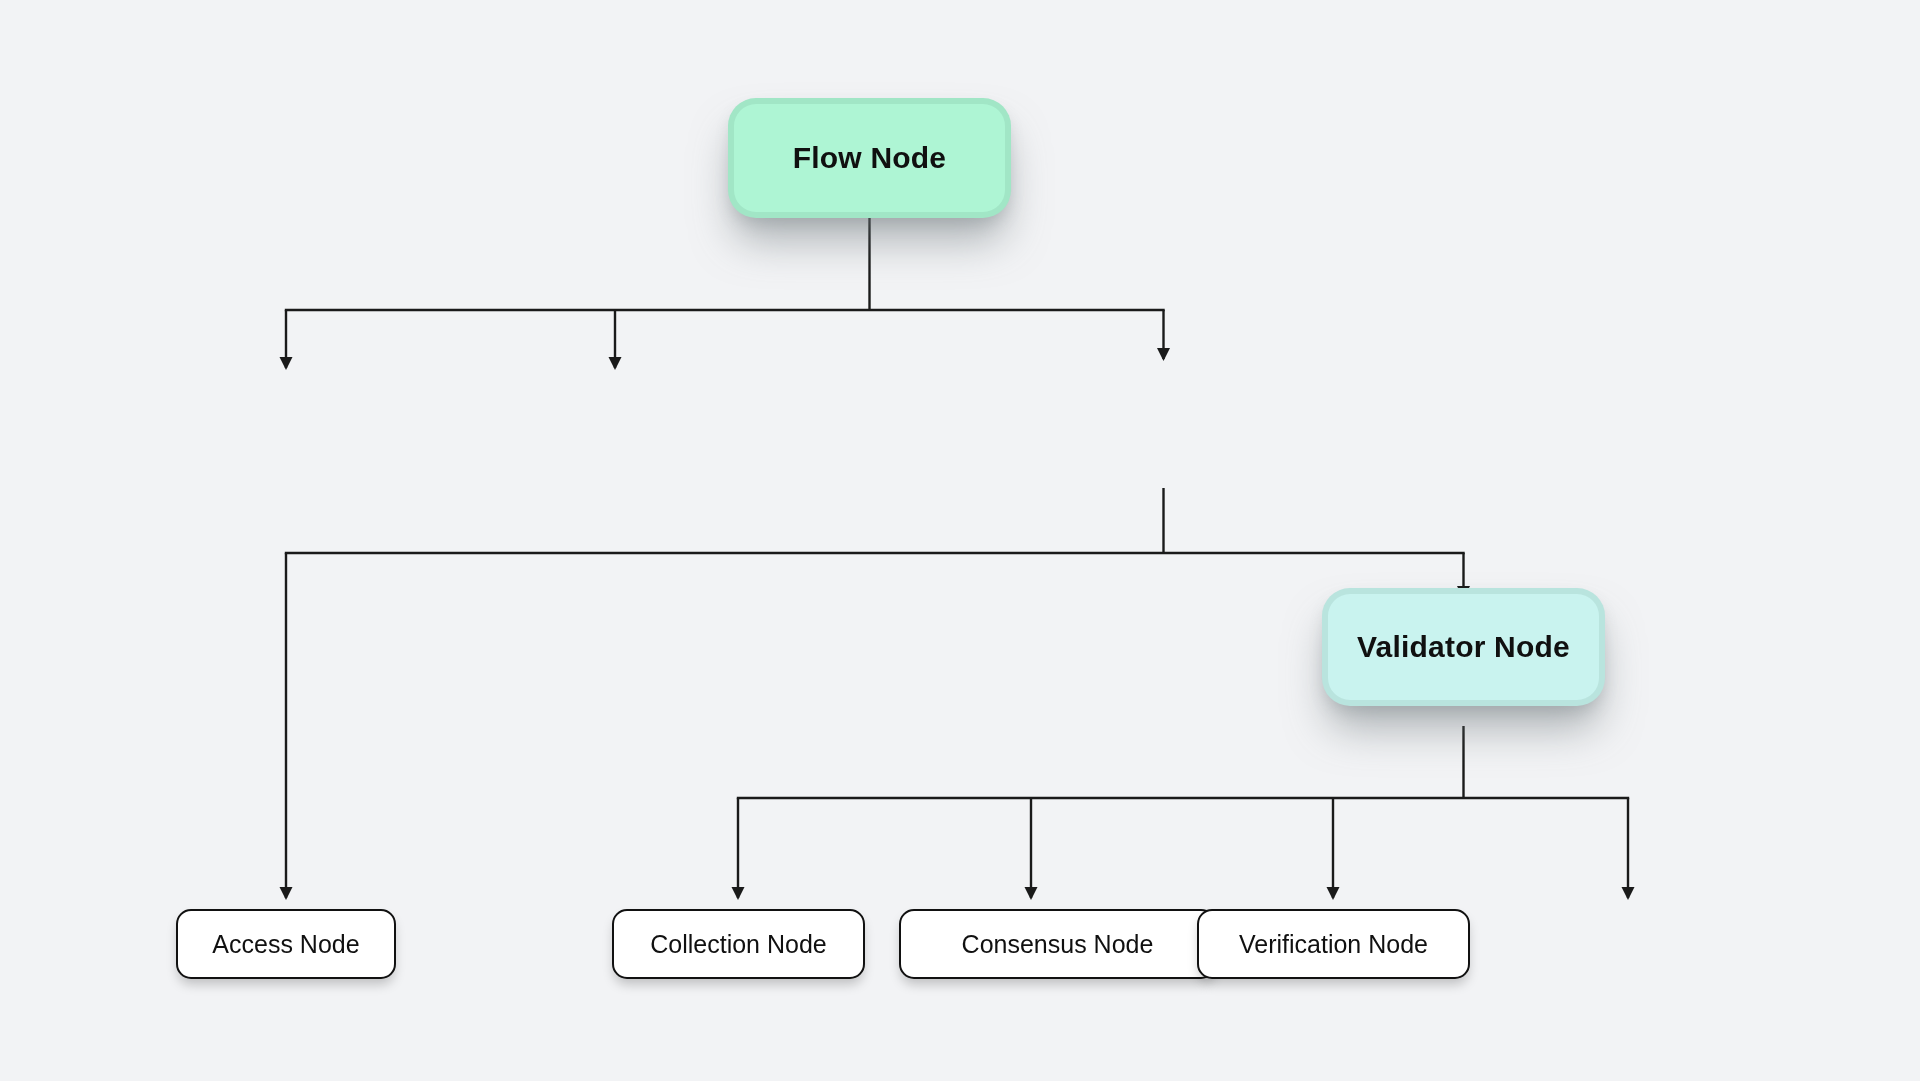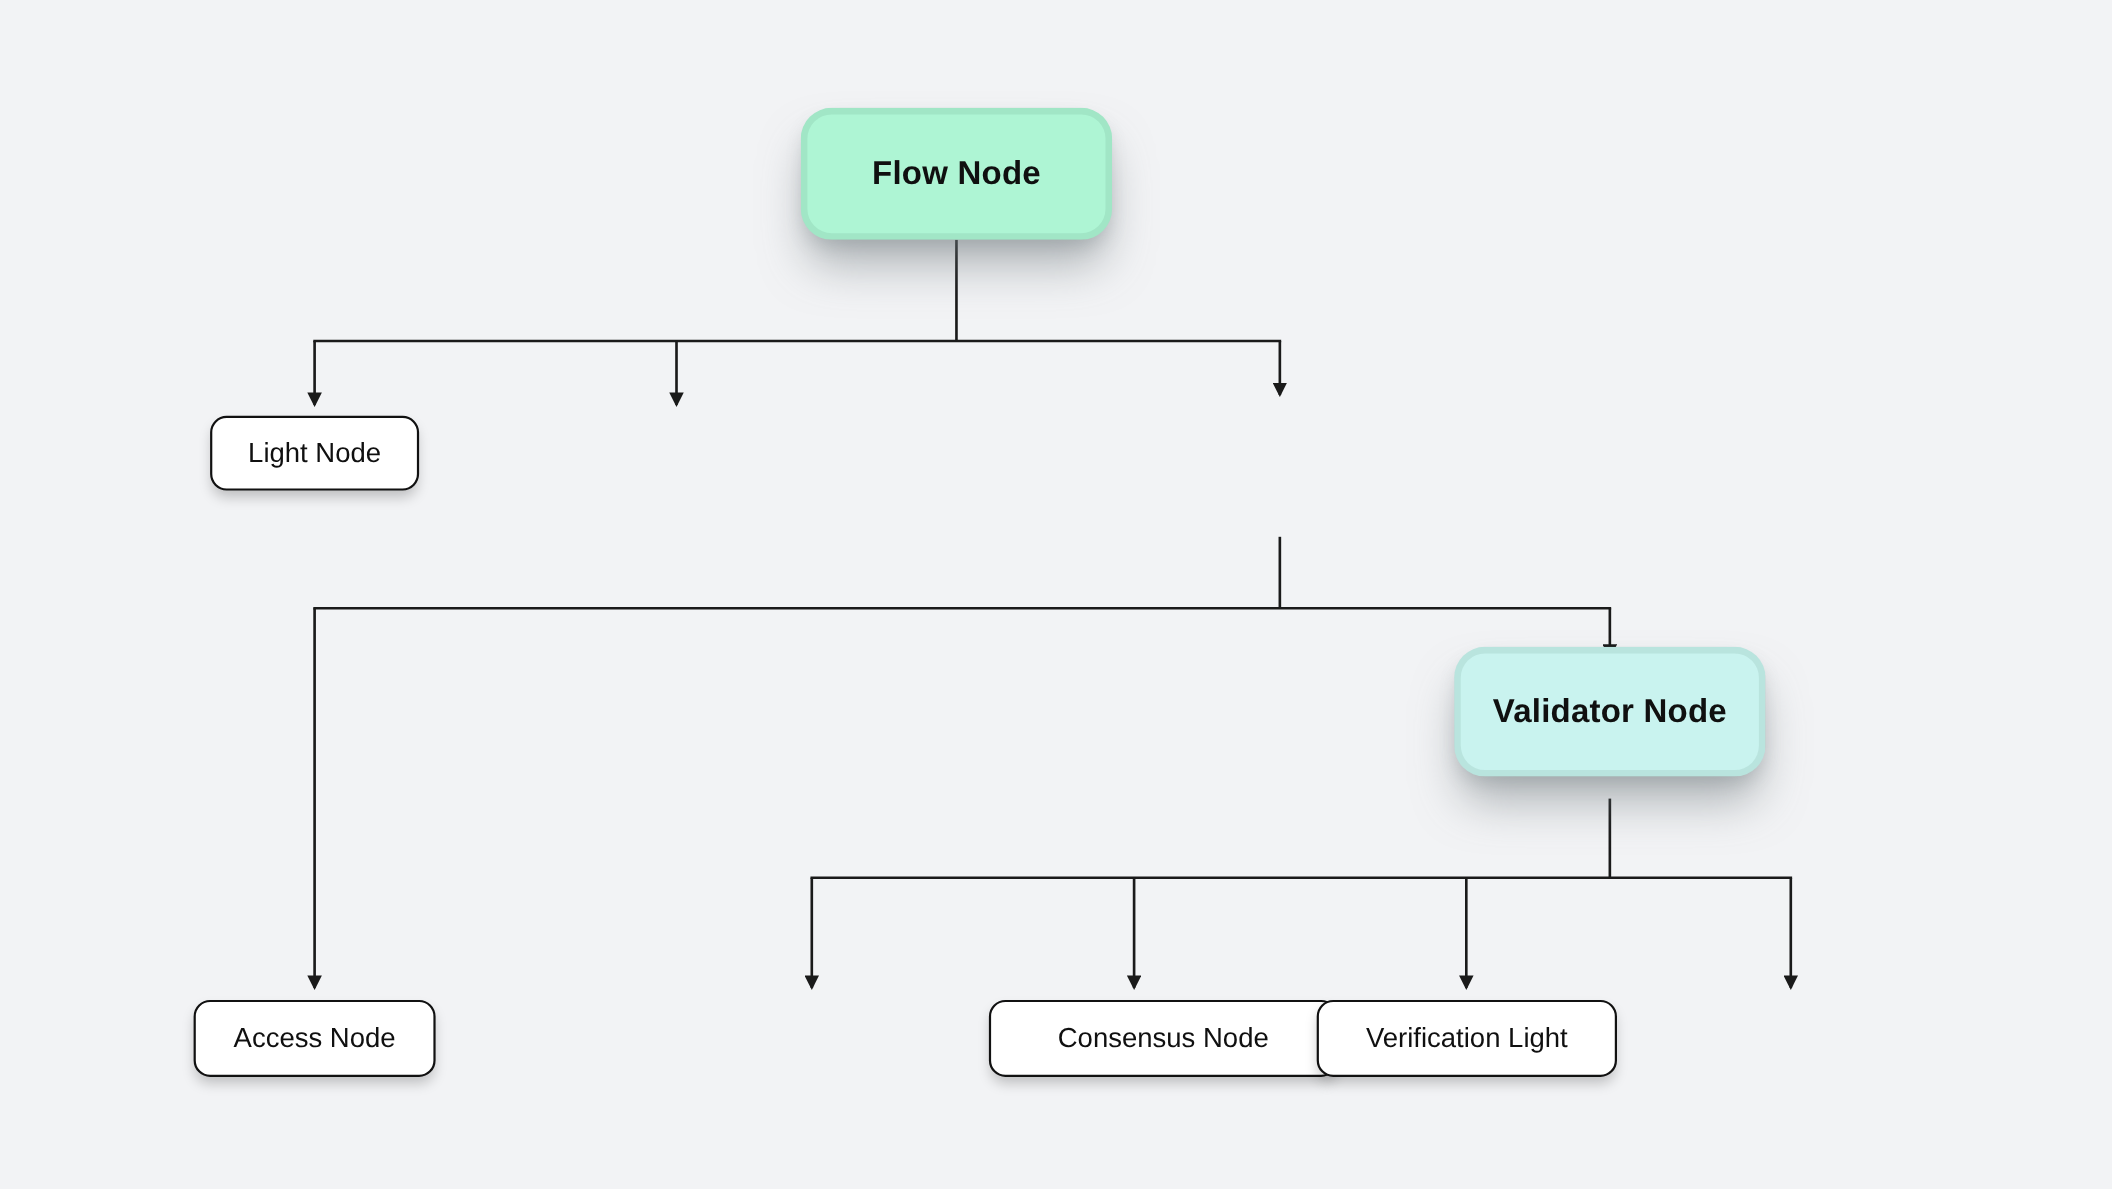--- a/index.html
+++ b/index.html
@@ -100,37 +100,37 @@
     <path class="edge" marker-end="url(#arrow)" d="M 738 798 V 898"></path>
     <path class="edge" marker-end="url(#arrow)" d="M 1031 798 V 898"></path>
     <path class="edge" marker-end="url(#arrow)" d="M 1333 798 V 898"></path>
     <path class="edge" marker-end="url(#arrow)" d="M 1628 798 V 898"></path>
   </svg>
 
   <div class="node node--accent node--mint pos-flow">
     <span>Flow Node</span>
   </div>
 
-  <div class="node node--plain pos-light">
-    <span>Light Node</span>
-  </div>
 
 
 
   <div class="node node--plain pos-access">
     <span>Access Node</span>
   </div>
 
   <div class="node node--accent node--cyan pos-validator">
     <span>Validator Node</span>
   </div>
 
+  <div class="node node--plain pos-collection">
+    <span>Collection Node</span>
+  </div>
 
   <div class="node node--plain pos-consensus">
     <span>Consensus Node</span>
   </div>
 
   <div class="node node--plain pos-verification">
-    <span>Verification Light</span>
+    <span>Verification Node</span>
   </div>
 
 
 </div>
 
 </body></html>

